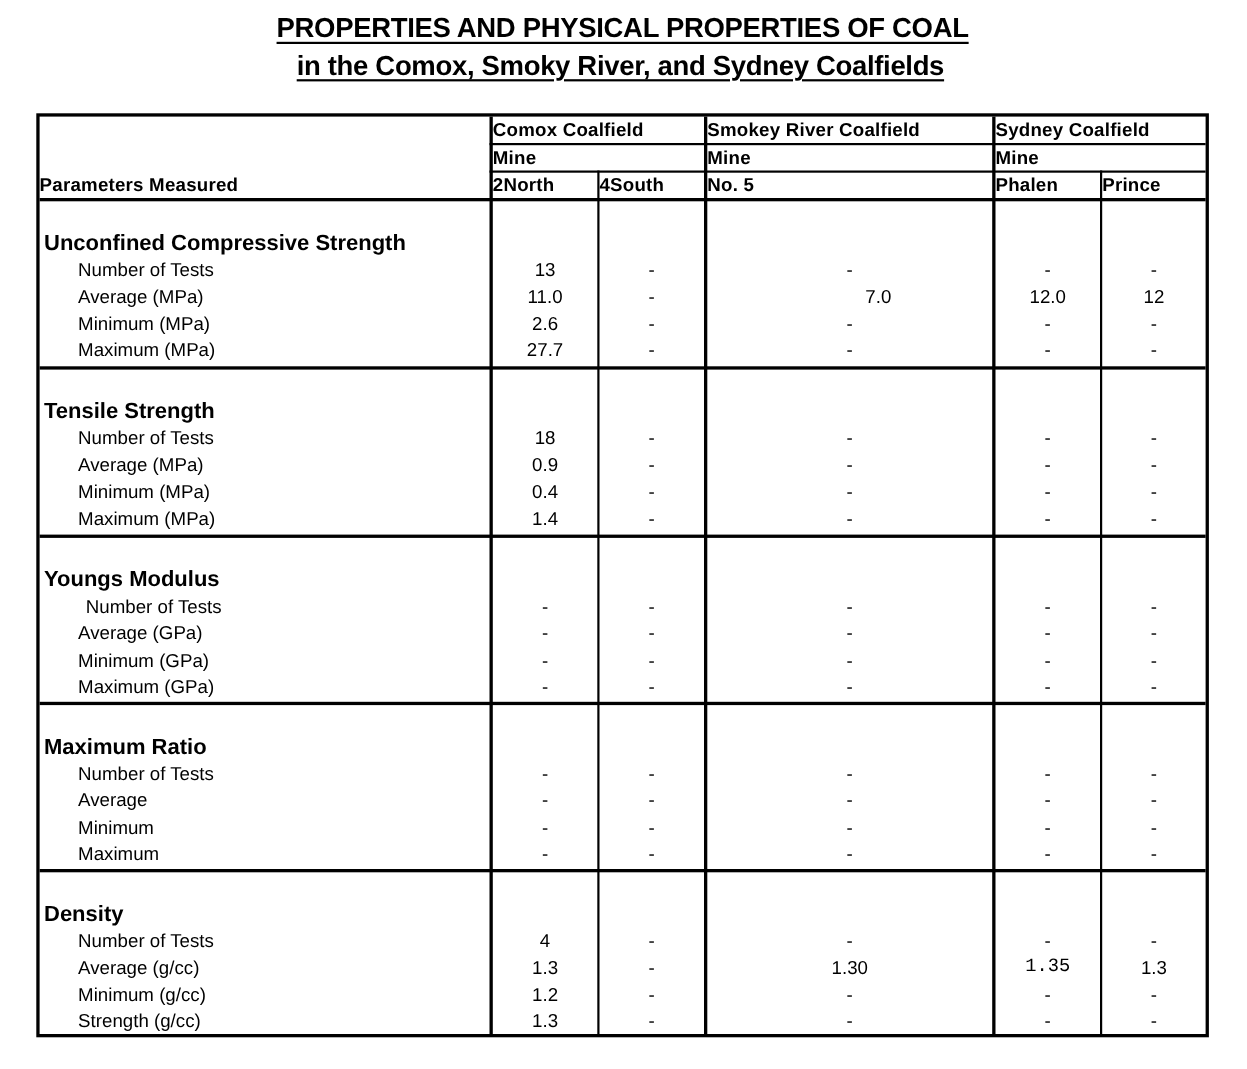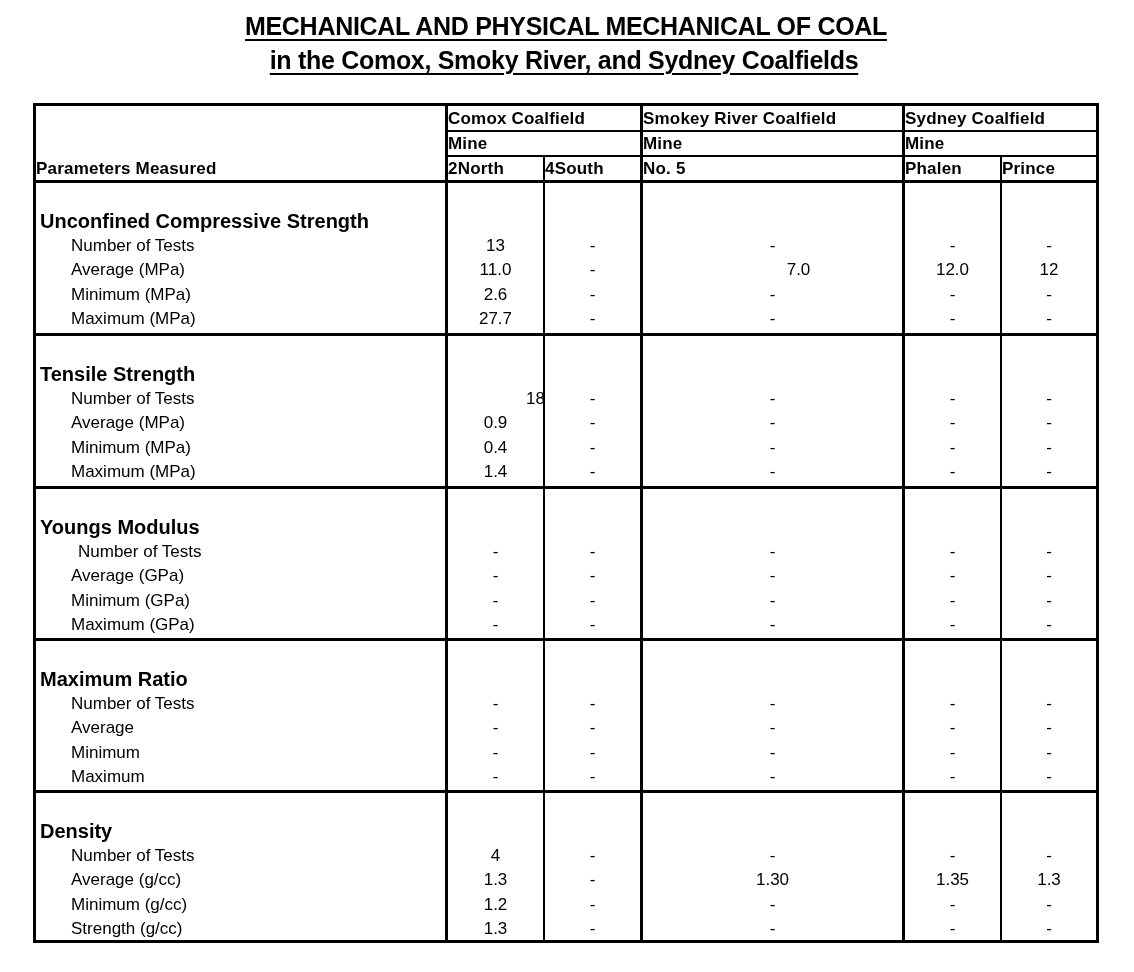--- a/index.html
+++ b/index.html
@@ -13,21 +13,21 @@
   .hline { position: absolute; height: 3px; background: #000; }
   .hthin { position: absolute; height: 2px; background: #000; }
   .hdr { position: absolute; font-weight: bold; font-size: 17px; line-height: 24px; letter-spacing: 0.2px; }
   .sec-title { position: absolute; left: 4px; font-weight: bold; font-size: 20px; line-height: 24px; }
   .row-label { position: absolute; font-size: 17px; line-height: 24px; }
   .cell { position: absolute; font-size: 17px; line-height: 24px; text-align: center; }
 </style>
 </head>
 <body>
 
-<div class="title t1">MECHANICAL AND PHYSICAL MECHANICAL OF COAL</div>
+<div class="title t1">PROPERTIES AND PHYSICAL PROPERTIES OF COAL</div>
 <div class="title t2">in the Comox, Smoky River, and Sydney Coalfields</div>
 
 <div class="tbl" id="tbl">
 
   <div class="vline" style="left:409px"></div>
   <div class="vthin" style="left:507px; top:49px; bottom:0;"></div>
   <div class="vline" style="left:604px"></div>
   <div class="vline" style="left:866px"></div>
   <div class="vthin" style="left:964px; top:49px; bottom:0;"></div>
 
@@ -77,21 +77,21 @@
       <div class="cell" style="top: 176.6px; left: 869px; width: 95px;">-</div>
       <div class="cell" style="top: 176.6px; left: 966px; width: 94px;">-</div>
       <div class="row-label" style="top: 200.9px; left: 35px;">Maximum (MPa)</div>
       <div class="cell" style="top: 200.9px; left: 412px; width: 95px;">27.7</div>
       <div class="cell" style="top: 200.9px; left: 509px; width: 95px;">-</div>
       <div class="cell" style="top: 200.9px; left: 607px; width: 259px;">-</div>
       <div class="cell" style="top: 200.9px; left: 869px; width: 95px;">-</div>
       <div class="cell" style="top: 200.9px; left: 966px; width: 94px;">-</div>
       <div class="sec-title" style="top: 256px;">Tensile Strength</div>
       <div class="row-label" style="top: 281px; left: 35px;">Number of Tests</div>
-      <div class="cell" style="top: 281px; left: 412px; width: 95px; padding-left: 40px;">18</div>
+      <div class="cell" style="top: 281px; left: 412px; width: 95px;">18</div>
       <div class="cell" style="top: 281px; left: 509px; width: 95px;">-</div>
       <div class="cell" style="top: 281px; left: 607px; width: 259px;">-</div>
       <div class="cell" style="top: 281px; left: 869px; width: 95px;">-</div>
       <div class="cell" style="top: 281px; left: 966px; width: 94px;">-</div>
       <div class="row-label" style="top: 305.3px; left: 35px;">Average (MPa)</div>
       <div class="cell" style="top: 305.3px; left: 412px; width: 95px;">0.9</div>
       <div class="cell" style="top: 305.3px; left: 509px; width: 95px;">-</div>
       <div class="cell" style="top: 305.3px; left: 607px; width: 259px;">-</div>
       <div class="cell" style="top: 305.3px; left: 869px; width: 95px;">-</div>
       <div class="cell" style="top: 305.3px; left: 966px; width: 94px;">-</div>
@@ -161,21 +161,21 @@
       <div class="row-label" style="top: 738px; left: 35px;">Number of Tests</div>
       <div class="cell" style="top: 738px; left: 412px; width: 95px;">4</div>
       <div class="cell" style="top: 738px; left: 509px; width: 95px;">-</div>
       <div class="cell" style="top: 738px; left: 607px; width: 259px;">-</div>
       <div class="cell" style="top: 738px; left: 869px; width: 95px;">-</div>
       <div class="cell" style="top: 738px; left: 966px; width: 94px;">-</div>
       <div class="row-label" style="top: 762.3px; left: 35px;">Average (g/cc)</div>
       <div class="cell" style="top: 762.3px; left: 412px; width: 95px;">1.3</div>
       <div class="cell" style="top: 762.3px; left: 509px; width: 95px;">-</div>
       <div class="cell" style="top: 762.3px; left: 607px; width: 259px;">1.30</div>
-      <div class="cell" style="top: 762.3px; left: 869px; width: 95px;">1.35</div>
+      <div class="cell" style="top: 762.3px; left: 869px; width: 95px; font-family: Liberation Mono, monospace;">1.35</div>
       <div class="cell" style="top: 762.3px; left: 966px; width: 94px;">1.3</div>
       <div class="row-label" style="top: 786.6px; left: 35px;">Minimum (g/cc)</div>
       <div class="cell" style="top: 786.6px; left: 412px; width: 95px;">1.2</div>
       <div class="cell" style="top: 786.6px; left: 509px; width: 95px;">-</div>
       <div class="cell" style="top: 786.6px; left: 607px; width: 259px;">-</div>
       <div class="cell" style="top: 786.6px; left: 869px; width: 95px;">-</div>
       <div class="cell" style="top: 786.6px; left: 966px; width: 94px;">-</div>
       <div class="row-label" style="top: 810.9px; left: 35px;">Strength (g/cc)</div>
       <div class="cell" style="top: 810.9px; left: 412px; width: 95px;">1.3</div>
       <div class="cell" style="top: 810.9px; left: 509px; width: 95px;">-</div>

